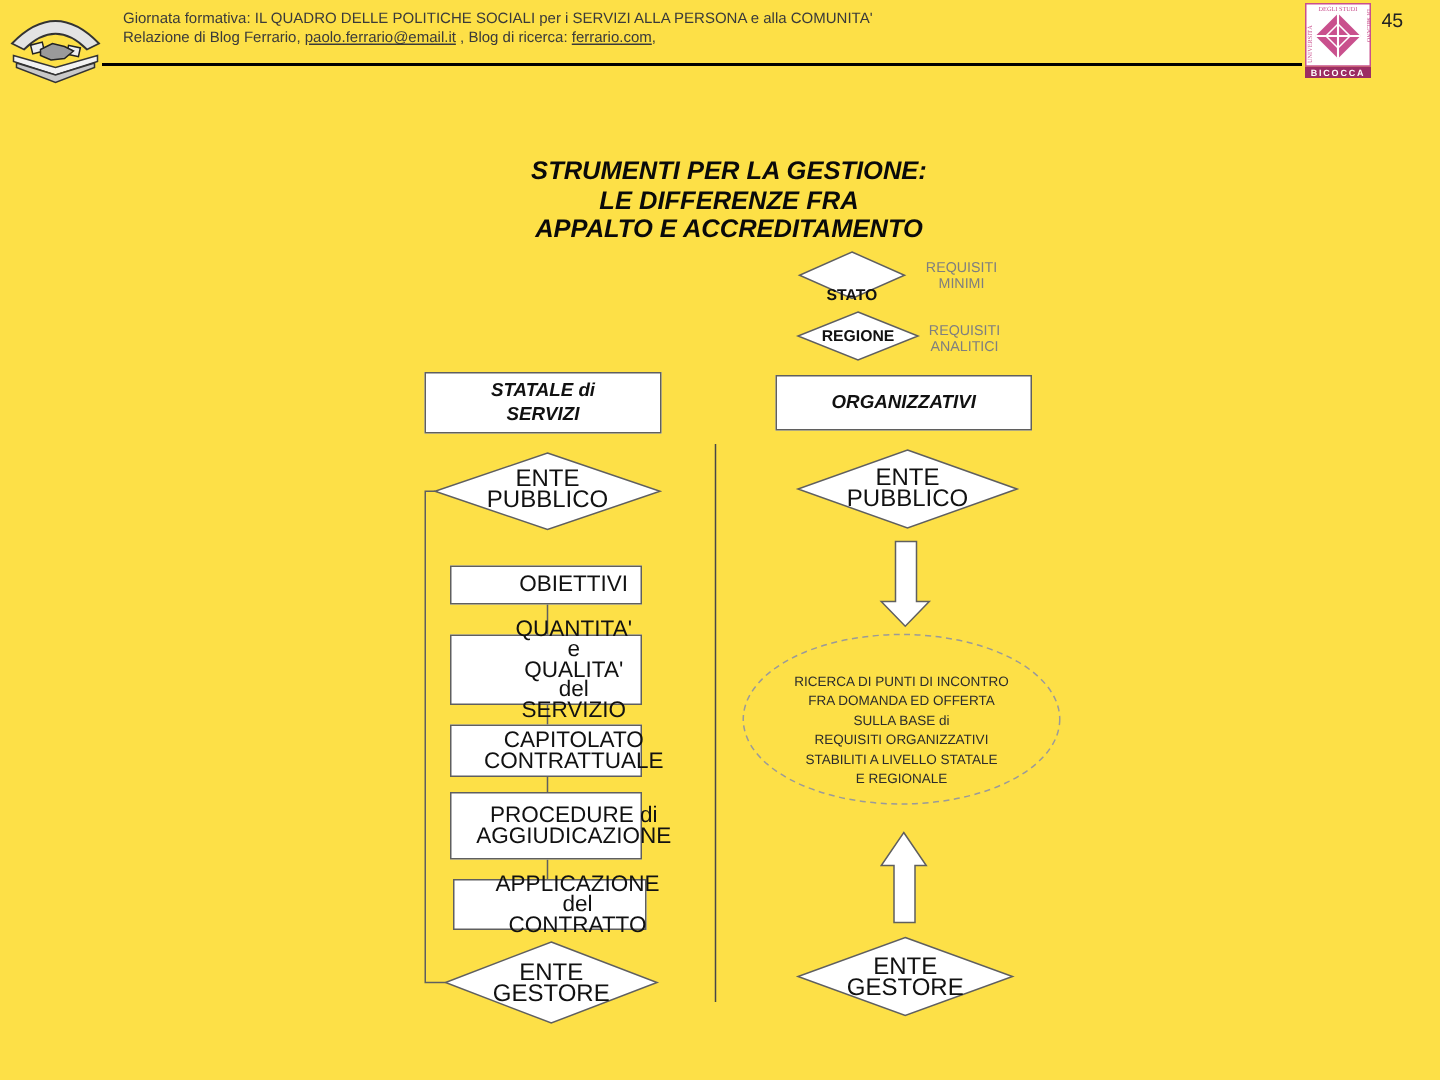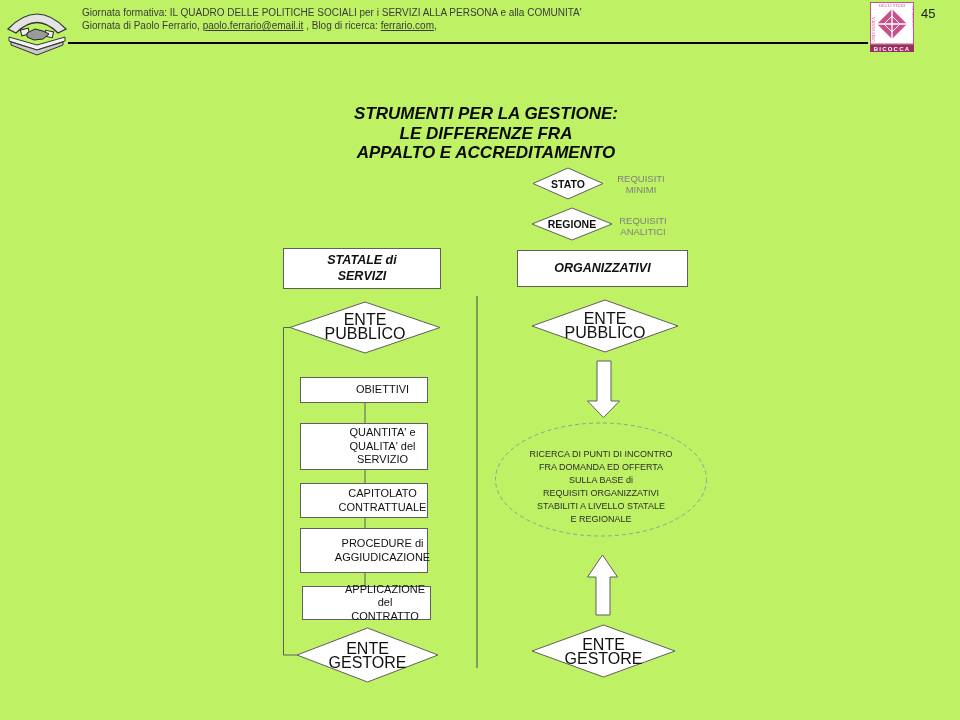--- a/index.html
+++ b/index.html
@@ -1,27 +1,27 @@
 <!DOCTYPE html>
 <html><head>
 <meta charset="utf-8">
 <style>
   html,body{margin:0;padding:0;background:#fff;}
-  .stage{position:relative;width:960px;height:720px;background:#bef264;overflow:hidden;
+  .stage{position:relative;width:960px;height:720px;background:#fde047;overflow:hidden;
          font-family:"Liberation Sans", sans-serif;color:#111;}
   .abs{position:absolute;}
   .hdr-text{font-size:10px;line-height:13px;color:#3a3a3a;white-space:nowrap;}
   .hdr-text .link{color:#3a3a3a;text-decoration:underline;cursor:pointer;}
   .rule{background:#000;}
   .page-num{font-size:13px;color:#222;}
   .title{font-size:17px;line-height:19.5px;font-weight:bold;font-style:italic;
          text-align:center;color:#0a0a0a;}
   .box{border:1px solid #5f5f5f;background:#fff;display:flex;align-items:center;
        justify-content:center;text-align:center;box-sizing:border-box;z-index:2;}
-  .step{font-size:11px;line-height:13.5px;padding-left:37px;}
+  .step{font-size:15px;line-height:13.5px;padding-left:37px;}
   .colhead{font-size:12.5px;line-height:15.5px;font-weight:bold;font-style:italic;}
   .lbl{text-align:center;z-index:3;}
   .dlabel{font-size:16px;line-height:13.5px;}
   .slabel{font-size:10.5px;font-weight:bold;}
   .note{font-size:9.5px;line-height:10.5px;color:#7f7f7f;}
   .ellipse-txt{font-size:9px;line-height:13px;color:#2c2c2c;}
   .ml{white-space:pre-line;}
   svg{display:block;}
   .shapes{z-index:1;}
 </style>
@@ -34,21 +34,21 @@
     <path d="M2,25 Q31,-5 60,25 L52,29 Q31,8 10,29 Z" fill="#e3e3e3" stroke="#333" stroke-width="1.2"></path>
     <polygon points="3,33 31,41 59,33 59,37 31,46 3,37" fill="#f2f2f2" stroke="#333" stroke-width="1"></polygon>
     <polygon points="5,38 31,46 57,38 57,41 31,51 5,41" fill="#c9c9c9" stroke="#333" stroke-width="1"></polygon>
     <rect x="15" y="25" width="8" height="6" fill="#eee" stroke="#222" transform="rotate(-14 19 28)"></rect>
     <rect x="39" y="27" width="8" height="6" fill="#eee" stroke="#222" transform="rotate(12 43 30)"></rect>
     <path d="M21,29 l8,-4 8,2 6,3 -6,5 -9,1 -7,-3 z" fill="#9a9a9a" stroke="#222" stroke-width="1"></path>
   </svg>
 
   <div class="abs hdr-text" style="left:82px;top:6px;">
     <div>Giornata formativa: IL QUADRO DELLE POLITICHE SOCIALI per i SERVIZI ALLA PERSONA e alla COMUNITA'</div>
-    <div><span>Giornata di Paolo Ferrario, </span><a class="link">paolo.ferrario@email.it</a><span> , Blog di ricerca: </span><a class="link">ferrario.com</a><span>,</span></div>
+    <div><span>Relazione di Blog Ferrario, </span><a class="link">paolo.ferrario@email.it</a><span> , Blog di ricerca: </span><a class="link">ferrario.com</a><span>,</span></div>
   </div>
 
   <div class="abs rule" style="left:68px;top:42px;width:800px;height:2px;"></div>
 
   <svg class="abs" style="left:870px;top:2px;" width="44" height="50" viewBox="0 0 44 50">
     <rect x="0.5" y="0.5" width="43" height="41.5" fill="#fff" stroke="#c9508d" stroke-width="1"></rect>
     <polygon points="22,7 37,22 22,37 7,22" fill="#c9508d"></polygon>
     <path d="M22,7 L22,37 M7,22 L37,22" stroke="#fff" stroke-width="1.4"></path>
     <polygon points="22,14 30,22 22,30 14,22" fill="none" stroke="#fff" stroke-width="1"></polygon>
     <text x="22" y="5" text-anchor="middle" font-size="4.2" fill="#c9508d" font-family="Liberation Serif, serif">DEGLI STUDI</text>
@@ -81,21 +81,21 @@
     <line x1="365" y1="518" x2="365" y2="529" stroke="#5f5f5f"></line>
     <line x1="365" y1="573" x2="365" y2="586" stroke="#5f5f5f"></line>
 
     <polygon points="605,300 678,326 605,352 532,326" fill="#fff" stroke="#5f5f5f"></polygon>
     <path d="M597,361 H611 V401 H619.5 L603.5,417.5 L587.5,401 H597 Z" fill="#fff" stroke="#5f5f5f"></path>
     <ellipse cx="601" cy="479.5" rx="105.5" ry="56.5" fill="none" stroke="#9a9a9a" stroke-dasharray="4 3"></ellipse>
     <path d="M602.5,555 L617.5,577 H610 V615 H596 V577 H587.5 Z" fill="#fff" stroke="#5f5f5f"></path>
     <polygon points="603.5,625 675,651 603.5,677 532,651" fill="#fff" stroke="#5f5f5f"></polygon>
   </svg>
 
-  <div class="abs lbl slabel" style="left:533px;top:178px;width:70px;">STATO</div>
+  <div class="abs lbl slabel" style="left:533px;top:191px;width:70px;">STATO</div>
   <div class="abs lbl note ml" style="left:610px;top:174px;width:62px;">REQUISITI
 MINIMI</div>
   <div class="abs lbl slabel" style="left:532px;top:218px;width:80px;">REGIONE</div>
   <div class="abs lbl note ml" style="left:612px;top:216px;width:62px;">REQUISITI
 ANALITICI</div>
 
   <div class="abs box colhead ml" style="left:283px;top:248px;width:158px;height:41px;">STATALE di
 SERVIZI</div>
   <div class="abs box colhead ml" style="left:517px;top:250px;width:171px;height:37px;">ORGANIZZATIVI</div>
 

